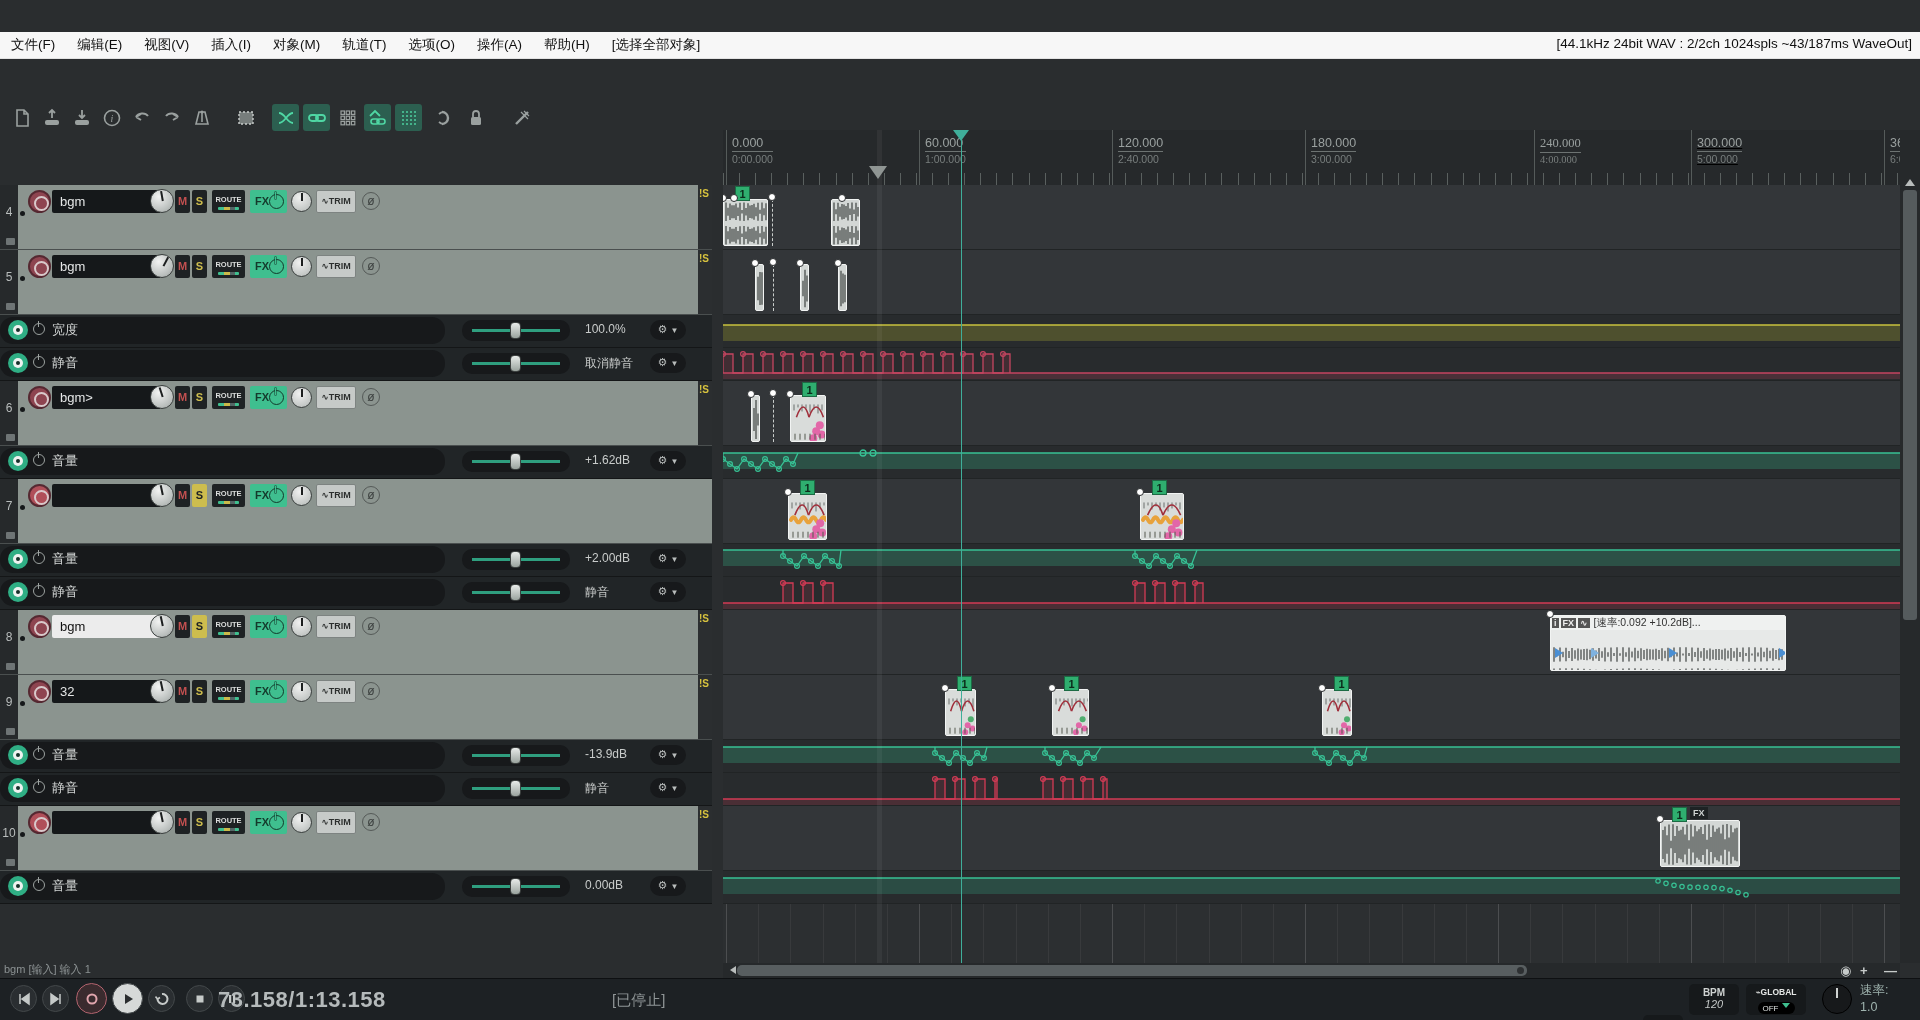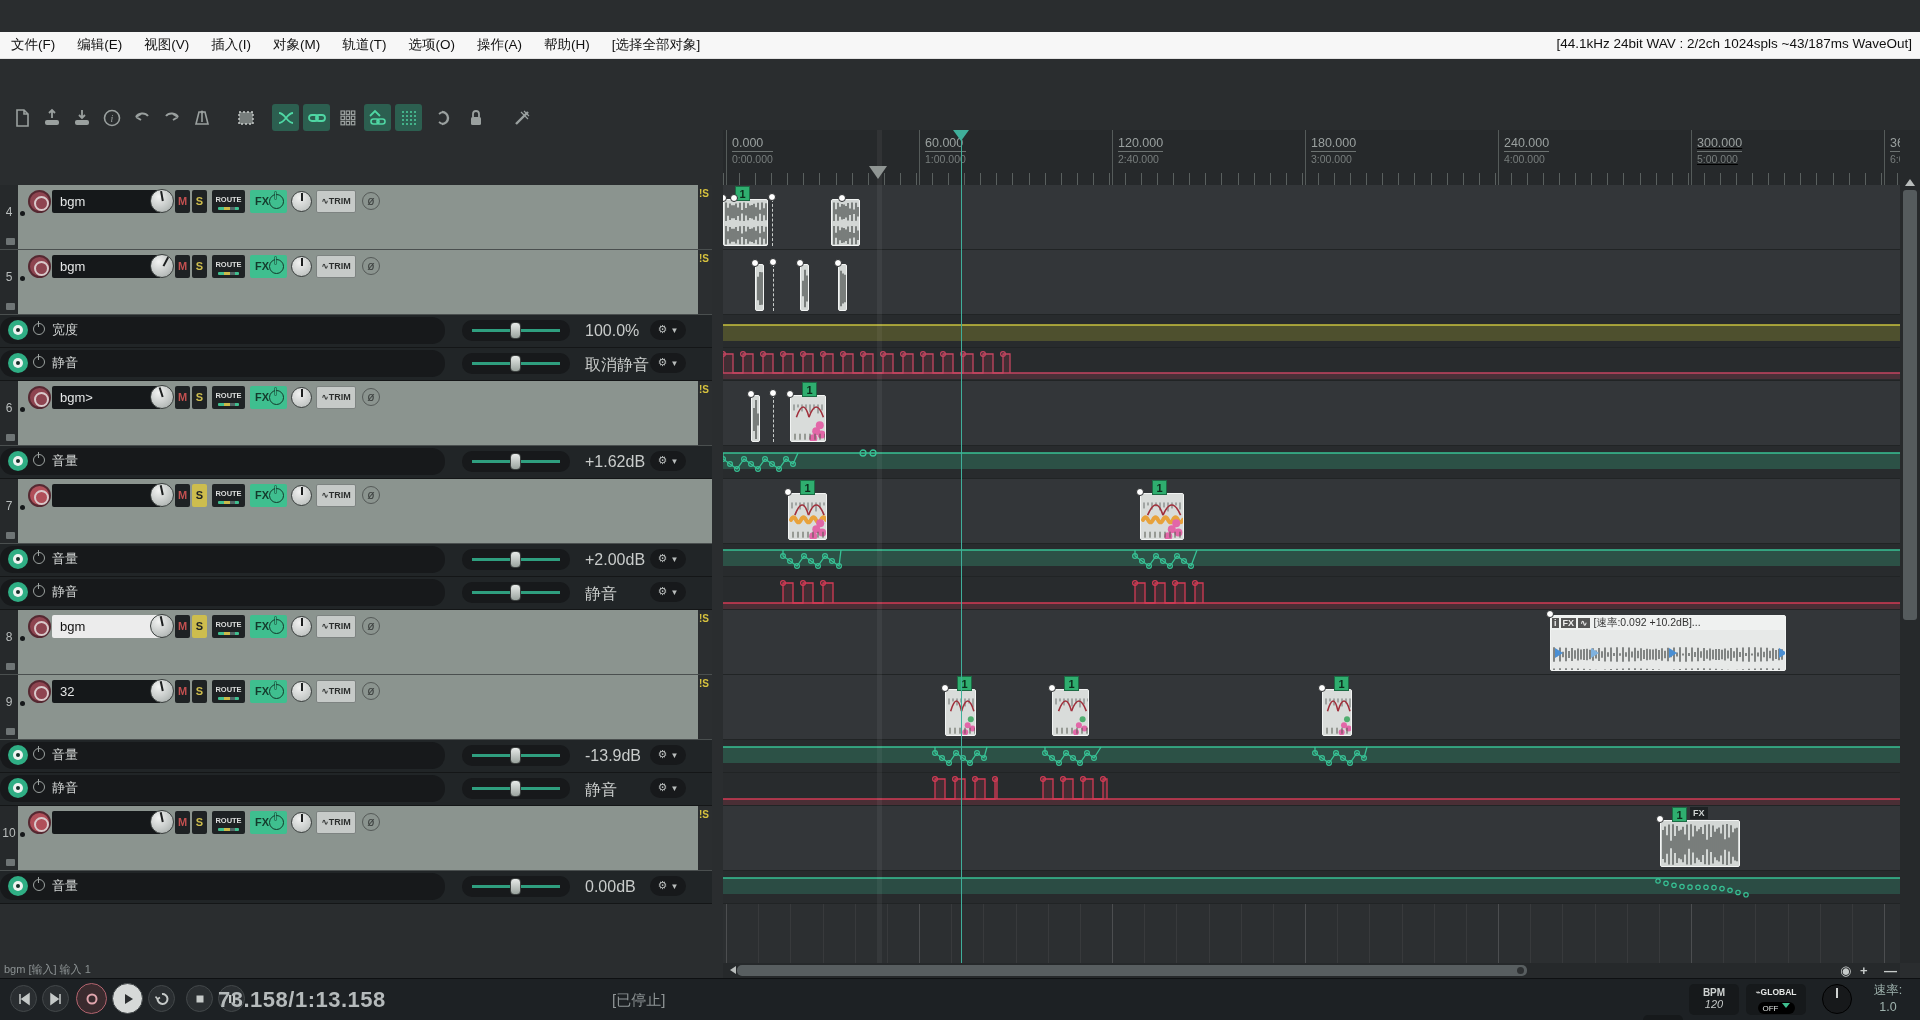--- a/index.html
+++ b/index.html
@@ -48,21 +48,21 @@
   .eibadge{position:absolute;left:8px;top:5px;width:20px;height:20px;border-radius:50%;background:#2fae84;}
   .eibadge::after{content:"";position:absolute;left:5px;top:5px;width:10px;height:10px;border-radius:50%;background:#eef2f0;}
   .eibadge::before{content:"";position:absolute;left:8px;top:8px;width:4px;height:4px;border-radius:50%;background:#15312a;z-index:2;}
   .epwr{position:absolute;left:33px;top:8px;width:12px;height:12px;border:1.5px solid #9ba19f;border-radius:50%;box-sizing:border-box;}
   .epwr::after{content:"";position:absolute;left:3.5px;top:-3px;width:1.5px;height:6px;background:#212527;box-shadow:0 1px 0 0 #9ba19f inset;background:#9ba19f;}
   .ename{position:absolute;left:52px;top:6px;color:#d3d6d5;font-size:13px;}
   .epill{position:absolute;left:0px;top:2px;width:445px;height:27px;background:#17191b;border-radius:13px;}
   .eslider{position:absolute;left:462px;top:5px;width:108px;height:21px;background:#17191b;border-radius:10px;}
   .eslider i{position:absolute;left:10px;right:10px;top:9px;height:2.5px;background:#2f9f7f;}
   .eslider b{position:absolute;left:48px;top:2px;width:11px;height:17px;border-radius:4px;background:linear-gradient(180deg,#e8ebe9,#9aa39e);border:1px solid #3c403f;box-sizing:border-box;}
-  .eval{position:absolute;left:585px;top:7px;color:#c9cccb;font-size:16px;}
+  .eval{position:absolute;left:585px;top:7px;color:#c9cccb;font-size:12px;}
   .egear{position:absolute;left:688px;top:5px;width:0;}
   .egearpill{position:absolute;left:-38px;top:0;width:36px;height:20px;background:#17191b;border-radius:10px;color:#b9bdbc;font-size:11px;text-align:center;line-height:19px;}
   
   #ruler{left:723px;top:130px;width:1177px;height:55px;background:#26292b;border-bottom:2px solid #ffffff;overflow:hidden;}
   .rmark{position:absolute;top:6px;}
   .rmark .l1{font-size:12.5px;color:#9aa09f;border-bottom:1px solid #6d7372;padding-bottom:1px;}
   .rmark .l2{font-size:10.5px;color:#787e7d;margin-top:1px;}
   .rmark::before{content:"";position:absolute;left:-6px;top:-6px;width:1px;height:55px;background:#555b5a;}
   #ruler .ticks{position:absolute;left:0;bottom:0;width:1177px;height:12px;
     background:repeating-linear-gradient(90deg,#5a605f 0 1px,transparent 1px 16.08px);}
@@ -110,21 +110,21 @@
   #sigbox{left:1643px;width:40px;text-align:center;line-height:30px;font-size:13px;margin-top:31px;}
   #bpmbox{left:1689px;width:50px;text-align:center;}
   #bpmbox .a{font-size:10px;margin-top:3px;color:#cfd3d2;font-weight:bold;}
   #bpmbox .b{font-size:11px;color:#c4c8c7;font-style:italic;}
   #globox{left:1746px;width:60px;text-align:center;}
   #globox .a{font-size:8.5px;font-weight:bold;color:#e4e6e5;margin-top:3px;}
   #globox .b{display:inline-block;margin-top:1px;background:#000;border-radius:7px;font-size:8px;color:#dfe2e1;padding:1px 5px;}
   #globox .b i{display:inline-block;width:0;height:0;border:4px solid transparent;border-top:5px solid #3fbf8f;vertical-align:-1px;margin-left:3px;}
   #rateknob{left:1822px;top:5px;width:28px;height:28px;border-radius:50%;background:#17191b;border:1px solid #000;}
   #rateknob i{position:absolute;left:13px;top:3px;width:2px;height:10px;background:#cfd3d2;}
-  #ratelbl{left:1860px;top:3px;width:56px;color:#9fb3ae;font-size:12.5px;text-align:center;line-height:17px;}
+  #ratelbl{left:1860px;top:3px;width:56px;color:#9fb3ae;font-size:12.5px;text-align:left;line-height:17px;}
   svg{display:block;}
 </style>
 </head>
 <body>
 <div id="app">
 
 <div class="abs" id="menubar">
   <div id="menuitems"><span class="menuitem">文件(F)</span><span class="menuitem">编辑(E)</span><span class="menuitem">视图(V)</span><span class="menuitem">插入(I)</span><span class="menuitem">对象(M)</span><span class="menuitem">轨道(T)</span><span class="menuitem">选项(O)</span><span class="menuitem">操作(A)</span><span class="menuitem">帮助(H)</span><span class="menuitem">[选择全部对象]</span></div>
   <span id="menuright">[44.1kHz 24bit WAV : 2/2ch 1024spls ~43/187ms WaveOut]</span>
 </div>
@@ -525,21 +525,21 @@
         <div class="l2">1:00.000</div>
       </div>
       <div class="rmark" style="left: 395px;">
         <div class="l1">120.000</div>
         <div class="l2">2:40.000</div>
       </div>
       <div class="rmark" style="left: 588px;">
         <div class="l1">180.000</div>
         <div class="l2">3:00.000</div>
       </div>
-      <div class="rmark" style="left: 781px;">
+      <div class="rmark" style="left: 817px; font-family: Liberation Serif, serif;">
         <div class="l1">240.000</div>
         <div class="l2">4:00.000</div>
       </div>
       <div class="rmark" style="left: 974px; text-decoration: underline;">
         <div class="l1">300.000</div>
         <div class="l2">5:00.000</div>
       </div>
       <div class="rmark" style="left: 1167px;">
         <div class="l1">360.000</div>
         <div class="l2">6:00.000</div>

